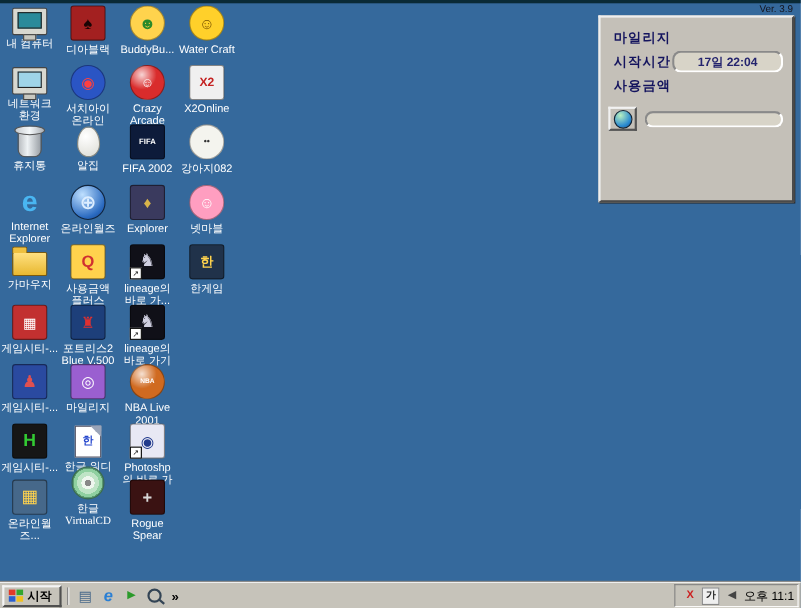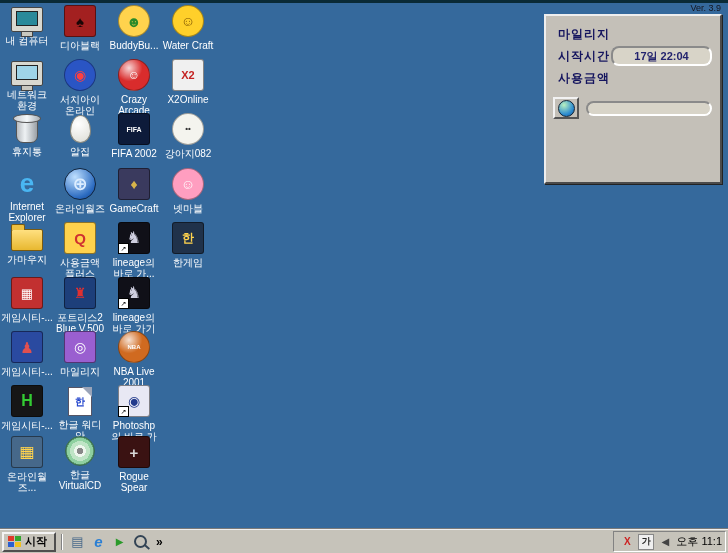--- a/index.html
+++ b/index.html
@@ -191,21 +191,21 @@
     <div class="dlabel">마일리지</div>
   </div>
 
   <div class="dicon" style="left: 54px; top: 385px;">
     <div class="icon-art shape-doc">
           <span class="glyph" style="color: rgb(34, 68, 204); font-size: 10px;">한</span>
         </div>
     <div class="dlabel">한글 워디안</div>
   </div>
 
-  <div class="dicon" style="left: 54px; top: 436px;">
+  <div class="dicon" style="left: 54px; top: 424px; font-family: Liberation Serif, serif;">
     <div class="icon-art shape-cd">
           <span class="glyph" style="font-size: 13px;"></span>
         </div>
     <div class="dlabel">한글 VirtualCD</div>
   </div>
 
   <div class="dicon" style="left: 108px; top: 5px;">
     <div class="icon-art shape-circle" style="--bg: #ffd34d;">
           <span class="glyph" style="color: rgb(42, 138, 42); font-size: 15px;">☻</span>
         </div>
@@ -223,21 +223,21 @@
     <div class="icon-art shape-square" style="--bg: #0d1b3a;">
           <span class="glyph" style="color: rgb(255, 255, 255); font-size: 7px;">FIFA</span>
         </div>
     <div class="dlabel">FIFA 2002</div>
   </div>
 
   <div class="dicon" style="left: 108px; top: 168px;">
     <div class="icon-art shape-square" style="--bg: #3a3a5e;">
           <span class="glyph" style="color: rgb(215, 180, 74); font-size: 14px;">♦</span>
         </div>
-    <div class="dlabel">GameCraft</div>
+    <div class="dlabel">Explorer</div>
   </div>
 
   <div class="dicon" style="left: 108px; top: 222px;">
     <div class="icon-art shape-square" style="--bg: #101018;">
           <span class="glyph" style="color: rgb(207, 207, 224); font-size: 16px;">♞</span>
           <span class="badge" style="display: flex;">↗</span>
         </div>
     <div class="dlabel">lineage의 바로 가...</div>
   </div>
 

